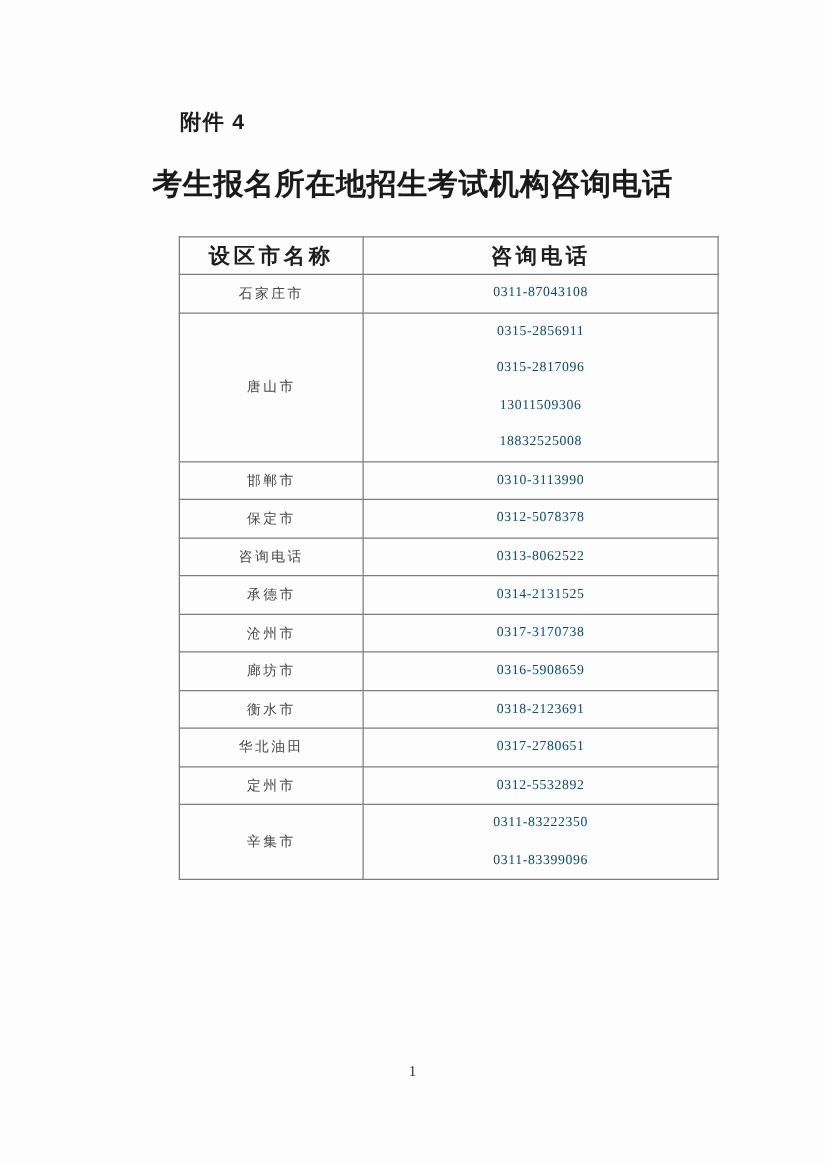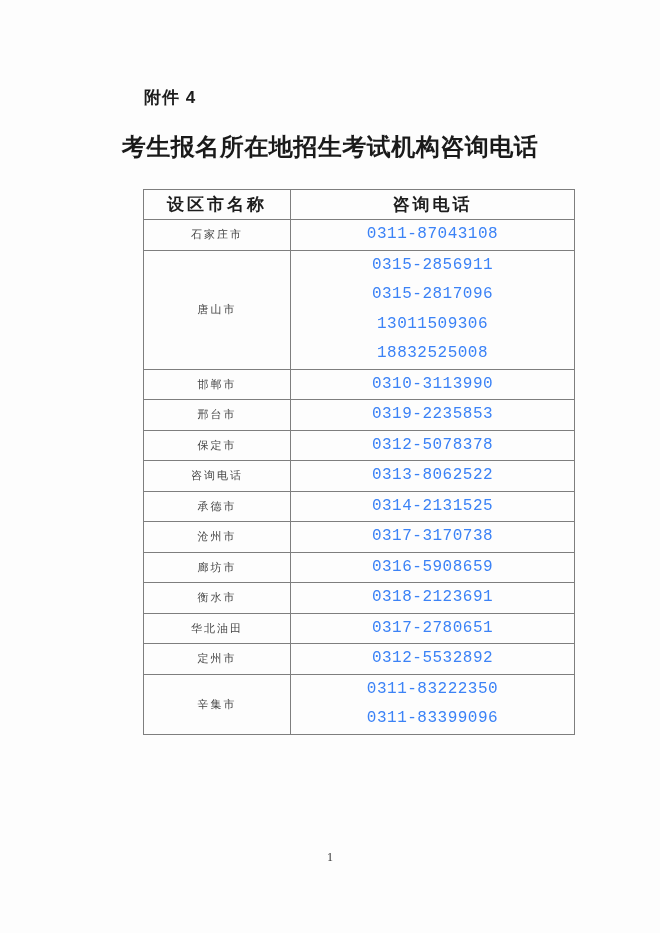--- a/index.html
+++ b/index.html
@@ -68,24 +68,23 @@
   .phone-table td.city-cell {
     text-align: center;
     vertical-align: middle;
     font-size: 11px;
     color: #454545;
     letter-spacing: 2px;
   }
   .phone-table td.phone-cell {
     text-align: center;
     vertical-align: middle;
-    font-size: 16px;
-    color: #3b82f6;
+    font-size: 11px;
+    color: #0c4a6e;
     letter-spacing: 0.5px;
-    font-family: Liberation Mono, monospace;
   }
   .phone-line {
     height: 29.5px;
     line-height: 29.5px;
   }
   .page-number {
     position: absolute;
     left: 0;
     right: 0;
     top: 850px;
@@ -131,26 +130,20 @@
             <div class="phone-line">18832525008</div>
           </td>
         </tr>
         <tr>
           <td class="city-cell">邯郸市</td>
           <td class="phone-cell">
             <div class="phone-line">0310-3113990</div>
           </td>
         </tr>
         <tr>
-          <td class="city-cell">邢台市</td>
-          <td class="phone-cell">
-            <div class="phone-line">0319-2235853</div>
-          </td>
-        </tr>
-        <tr>
           <td class="city-cell">保定市</td>
           <td class="phone-cell">
             <div class="phone-line">0312-5078378</div>
           </td>
         </tr>
         <tr>
           <td class="city-cell">咨询电话</td>
           <td class="phone-cell">
             <div class="phone-line">0313-8062522</div>
           </td>

